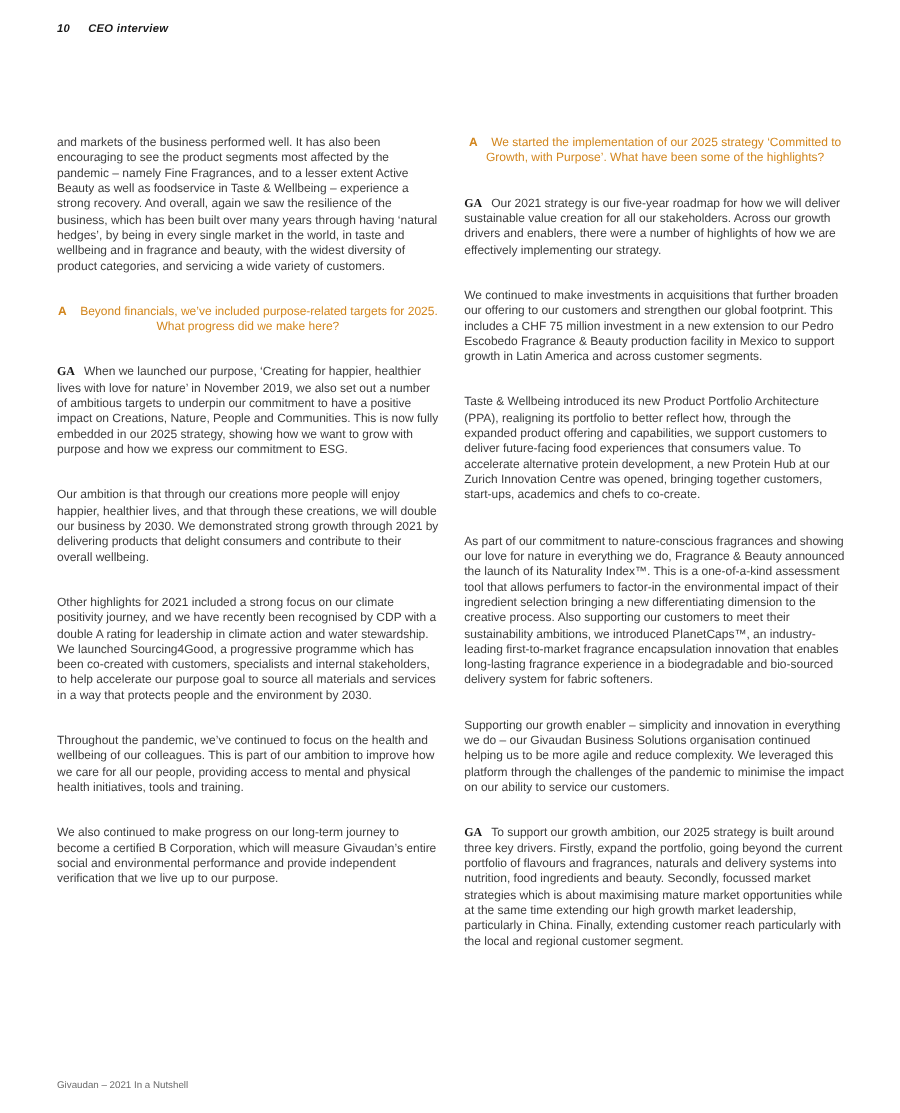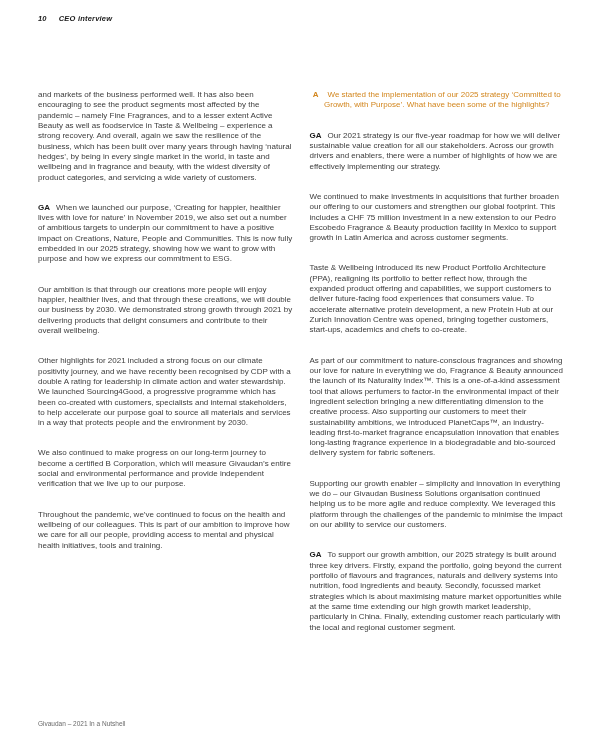--- a/index.html
+++ b/index.html
@@ -35,46 +35,47 @@
   .column {
     flex: 1;
     font-size: 8px;
     line-height: 1.29;
     color: var(--body-color, #3c3c3c);
     text-align: left;
   }
   .block { margin-bottom: 9px; margin-top: 20px; }
   .block.question { color: var(--accent, #d2861e); text-align: center; }
   .block .label { font-weight: bold; margin-right: 9px; }
-  .block.answer .label { color: #1a1a1a; margin-right: 6px; }
+  .block.answer .label { color: #1a1a1a; margin-right: 6px; font-family: Liberation Serif, serif; }
   .page-footer {
     position: absolute;
     bottom: 15px;
     left: 38px;
     font-size: 6.5px;
     color: #6a6a6a;
   }
 </style>
 </head>
 <body>
 
 <div class="page">
 
   <header class="page-header">
     <span class="page-number">10</span><span class="section-title">CEO interview</span>
   </header>
 
   <main class="columns">
     <section class="column">
         <p class="block body"><span>and markets of the business performed well. It has also been encouraging to see the product segments most affected by the pandemic – namely Fine Fragrances, and to a lesser extent Active Beauty as well as foodservice in Taste &amp; Wellbeing – experience a strong recovery. And overall, again we saw the resilience of the business, which has been built over many years through having ‘natural hedges’, by being in every single market in the world, in taste and wellbeing and in fragrance and beauty, with the widest diversity of product categories, and servicing a wide variety of customers.</span></p>
+        <p class="block question"><span class="label">A</span><span>Beyond financials, we’ve included purpose-related targets for 2025. What progress did we make here?</span></p>
         <p class="block answer"><span class="label">GA</span><span>When we launched our purpose, ‘Creating for happier, healthier lives with love for nature’ in November 2019, we also set out a number of ambitious targets to underpin our commitment to have a positive impact on Creations, Nature, People and Communities. This is now fully embedded in our 2025 strategy, showing how we want to grow with purpose and how we express our commitment to ESG.</span></p>
         <p class="block body"><span>Our ambition is that through our creations more people will enjoy happier, healthier lives, and that through these creations, we will double our business by 2030. We demonstrated strong growth through 2021 by delivering products that delight consumers and contribute to their overall wellbeing.</span></p>
         <p class="block body"><span>Other highlights for 2021 included a strong focus on our climate positivity journey, and we have recently been recognised by CDP with a double A rating for leadership in climate action and water stewardship. We launched Sourcing4Good, a progressive programme which has been co-created with customers, specialists and internal stakeholders, to help accelerate our purpose goal to source all materials and services in a way that protects people and the environment by 2030.</span></p>
+        <p class="block body"><span>Throughout the pandemic, we’ve continued to focus on the health and wellbeing of our colleagues. This is part of our ambition to improve how we care for all our people, providing access to mental and physical health initiatives, tools and training.</span></p>
         <p class="block body"><span>We also continued to make progress on our long-term journey to become a certified B Corporation, which will measure Givaudan’s entire social and environmental performance and provide independent verification that we live up to our purpose.</span></p>
-        <p class="block body"><span>Throughout the pandemic, we’ve continued to focus on the health and wellbeing of our colleagues. This is part of our ambition to improve how we care for all our people, providing access to mental and physical health initiatives, tools and training.</span></p>
       </section>
     <section class="column">
         <p class="block question"><span class="label">A</span><span>We started the implementation of our 2025 strategy ‘Committed to Growth, with Purpose’. What have been some of the highlights?</span></p>
         <p class="block answer"><span class="label">GA</span><span>Our 2021 strategy is our five-year roadmap for how we will deliver sustainable value creation for all our stakeholders. Across our growth drivers and enablers, there were a number of highlights of how we are effectively implementing our strategy.</span></p>
         <p class="block body"><span>We continued to make investments in acquisitions that further broaden our offering to our customers and strengthen our global footprint. This includes a CHF 75 million investment in a new extension to our Pedro Escobedo Fragrance &amp; Beauty production facility in Mexico to support growth in Latin America and across customer segments.</span></p>
         <p class="block body"><span>Taste &amp; Wellbeing introduced its new Product Portfolio Architecture (PPA), realigning its portfolio to better reflect how, through the expanded product offering and capabilities, we support customers to deliver future-facing food experiences that consumers value. To accelerate alternative protein development, a new Protein Hub at our Zurich Innovation Centre was opened, bringing together customers, start-ups, academics and chefs to co-create.</span></p>
         <p class="block body"><span>As part of our commitment to nature-conscious fragrances and showing our love for nature in everything we do, Fragrance &amp; Beauty announced the launch of its Naturality Index™. This is a one-of-a-kind assessment tool that allows perfumers to factor-in the environmental impact of their ingredient selection bringing a new differentiating dimension to the creative process. Also supporting our customers to meet their sustainability ambitions, we introduced PlanetCaps™, an industry-leading first-to-market fragrance encapsulation innovation that enables long-lasting fragrance experience in a biodegradable and bio-sourced delivery system for fabric softeners.</span></p>
         <p class="block body"><span>Supporting our growth enabler – simplicity and innovation in everything we do – our Givaudan Business Solutions organisation continued helping us to be more agile and reduce complexity. We leveraged this platform through the challenges of the pandemic to minimise the impact on our ability to service our customers.</span></p>
         <p class="block answer"><span class="label">GA</span><span>To support our growth ambition, our 2025 strategy is built around three key drivers. Firstly, expand the portfolio, going beyond the current portfolio of flavours and fragrances, naturals and delivery systems into nutrition, food ingredients and beauty. Secondly, focussed market strategies which is about maximising mature market opportunities while at the same time extending our high growth market leadership, particularly in China. Finally, extending customer reach particularly with the local and regional customer segment.</span></p>
       </section>

